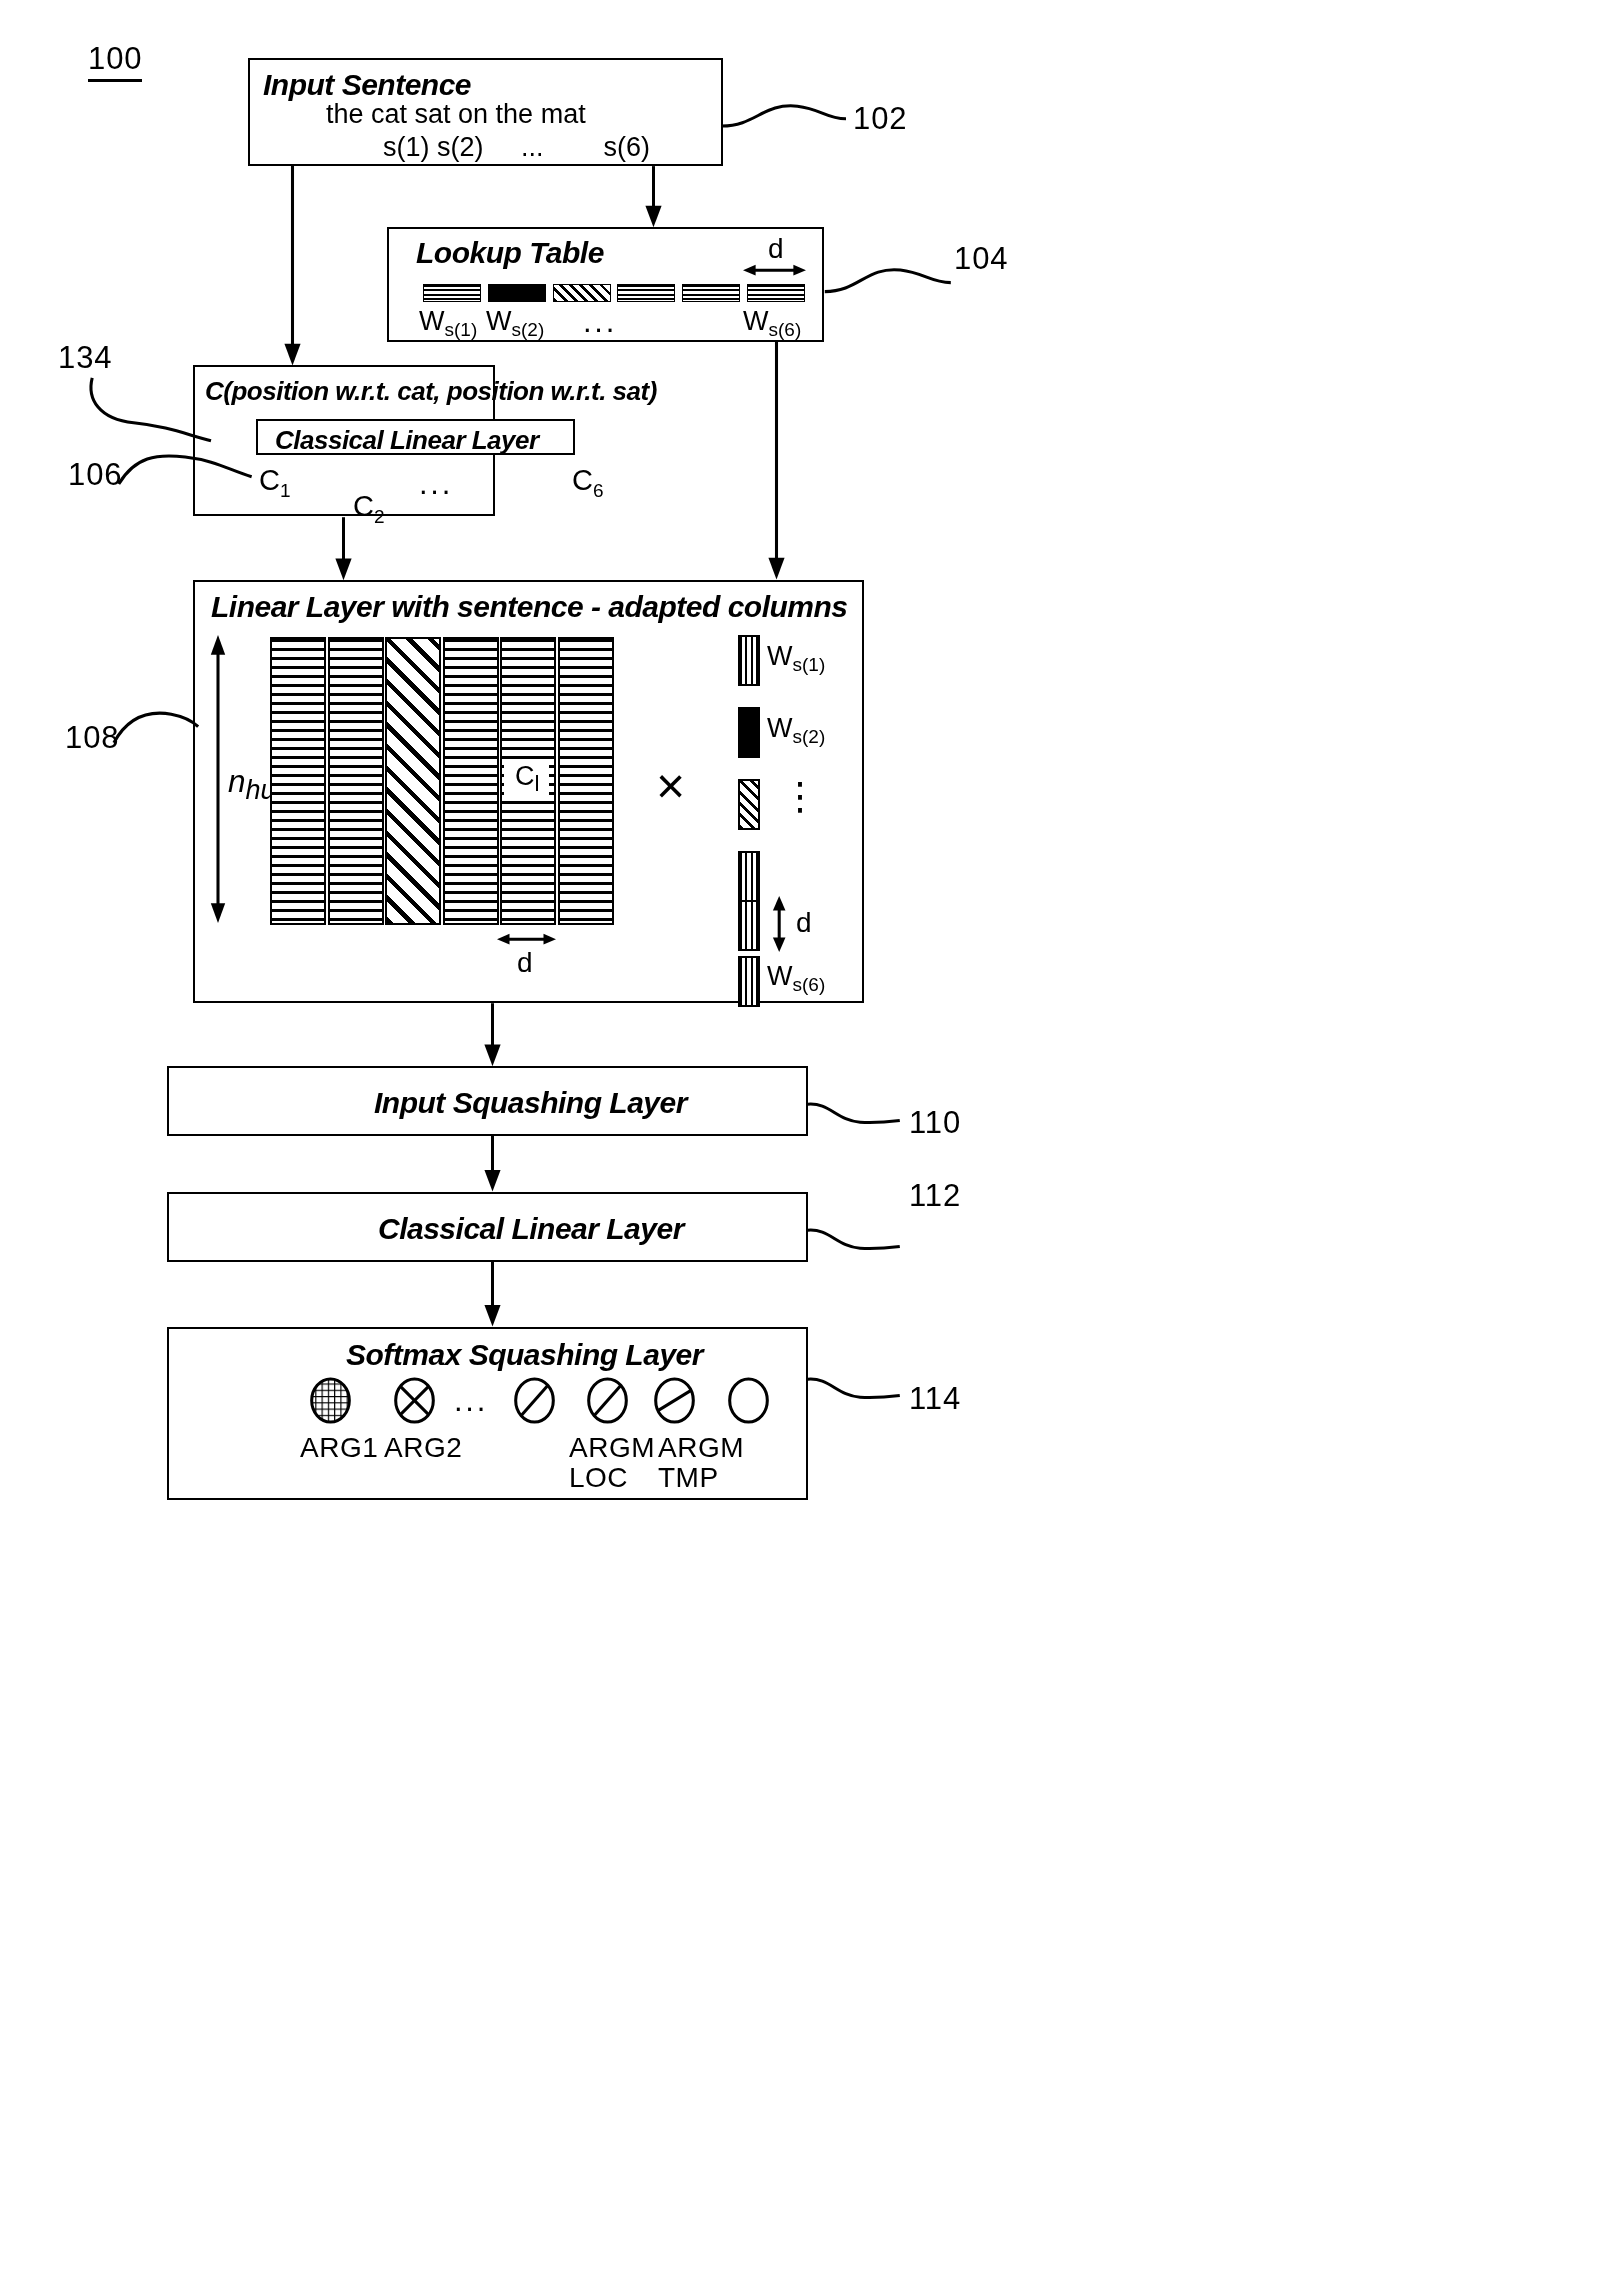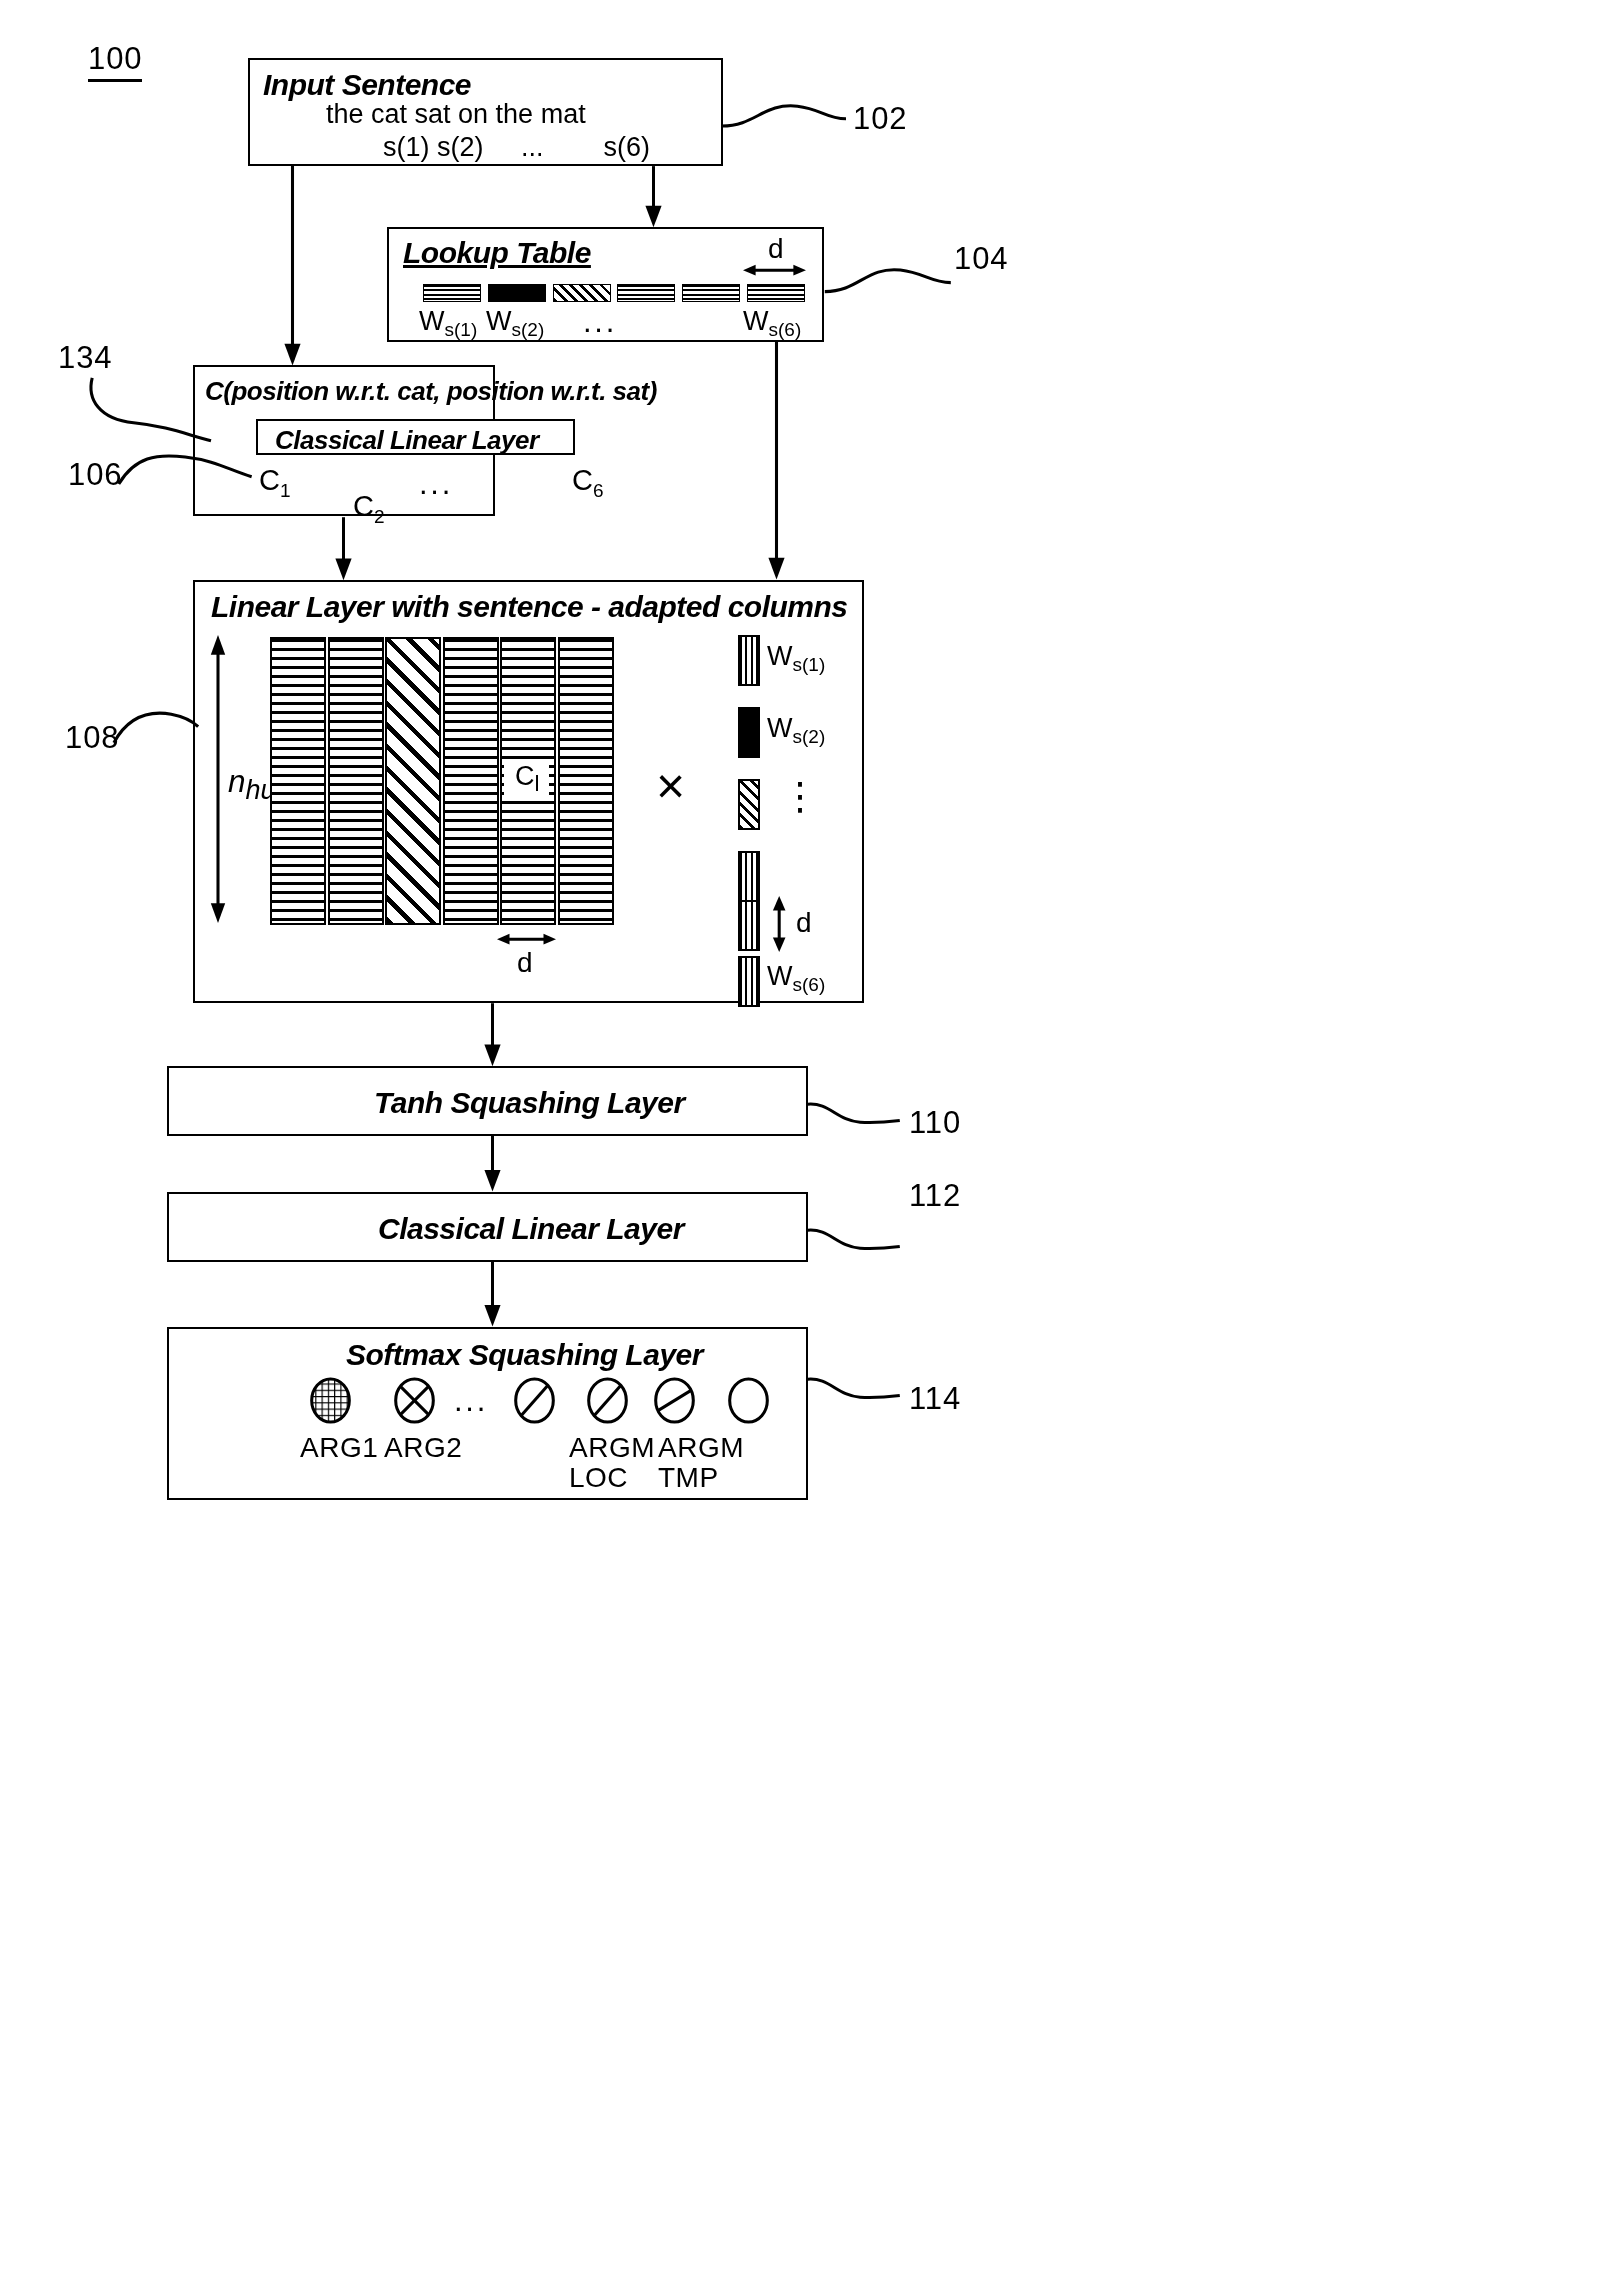--- a/index.html
+++ b/index.html
@@ -45,21 +45,21 @@
 <svg class="abs" style="left:279px;top:166px;width:27px;height:203px;" viewBox="0 0 30 226" width="27" height="203">
   <line x1="15" y1="0" x2="15" y2="206" stroke="#000" stroke-width="3.4"></line>
   <polygon points="15,222 6,198 24,198" fill="#000"></polygon>
 </svg>
 <svg class="abs" style="left:640px;top:166px;width:27px;height:65px;" viewBox="0 0 30 72" width="27" height="65">
   <line x1="15" y1="0" x2="15" y2="52" stroke="#000" stroke-width="3.4"></line>
   <polygon points="15,68 6,44 24,44" fill="#000"></polygon>
 </svg>
 
 <div class="box" style="left:387px;top:227px;width:437px;height:115px;"></div>
-<div class="abs ital ttl" style="left:403px;top:236px;text-decoration:underline;">Lookup Table</div>
+<div class="abs ital ttl" style="left:416px;top:236px;">Lookup Table</div>
 
 <div class="cellw" style="left:423px;top:284px;width:56px;height:16px;border:1.8px solid #000;background:repeating-linear-gradient(to bottom,#000 0 1.8px,#fff 1.8px 4.5px);"></div>
 <div class="cellw" style="left:488px;top:284px;width:56px;height:16px;border:1.8px solid #000;background:#000;"></div>
 <div class="cellw" style="left:553px;top:284px;width:56px;height:16px;border:1.8px solid #000;background:repeating-linear-gradient(45deg,#000 0 2.7px,#fff 2.7px 7.2px);"></div>
 <div class="cellw" style="left:617px;top:284px;width:56px;height:16px;border:1.8px solid #000;background:repeating-linear-gradient(to bottom,#000 0 1.8px,#fff 1.8px 4.5px);"></div>
 <div class="cellw" style="left:682px;top:284px;width:56px;height:16px;border:1.8px solid #000;background:repeating-linear-gradient(to bottom,#000 0 1.8px,#fff 1.8px 4.5px);"></div>
 <div class="cellw" style="left:747px;top:284px;width:56px;height:16px;border:1.8px solid #000;background:repeating-linear-gradient(to bottom,#000 0 1.8px,#fff 1.8px 4.5px);"></div>
 
 <div class="abs dlab" style="left:768px;top:233px;">d</div>
 <svg class="abs" style="left:743px;top:263px;width:63px;height:14.4px;" viewBox="0 0 70 16" width="63" height="14.4">
@@ -186,21 +186,21 @@
 <div class="abs wlab" style="left:767px;top:961px;">
   <span>W</span><sub>s(6)</sub>
 </div>
 
 <svg class="abs" style="left:479px;top:1003px;width:27px;height:67px;" viewBox="0 0 30 74" width="27" height="67">
   <line x1="15" y1="0" x2="15" y2="54" stroke="#000" stroke-width="3.4"></line>
   <polygon points="15,70 6,46 24,46" fill="#000"></polygon>
 </svg>
 
 <div class="box" style="left:167px;top:1066px;width:641px;height:70px;"></div>
-<div class="abs ital ttl" style="left:374px;top:1086px;">Tanh Squashing Layer</div>
+<div class="abs ital ttl" style="left:374px;top:1086px;">Input Squashing Layer</div>
 <svg class="abs" style="left:806px;top:1095px;width:101px;height:40px;" viewBox="0 0 112 44" width="101" height="40">
   <path d="M2,10 C26,8 34,28 60,30 C78,31 88,30 104,28" stroke="#000" stroke-width="3.4" fill="none"></path>
 </svg>
 <div class="abs reflabel" style="left:909px;top:1105px;">110</div>
 
 <svg class="abs" style="left:479px;top:1136px;width:27px;height:59px;" viewBox="0 0 30 66" width="27" height="59">
   <line x1="15" y1="0" x2="15" y2="46" stroke="#000" stroke-width="3.4"></line>
   <polygon points="15,62 6,38 24,38" fill="#000"></polygon>
 </svg>
 

